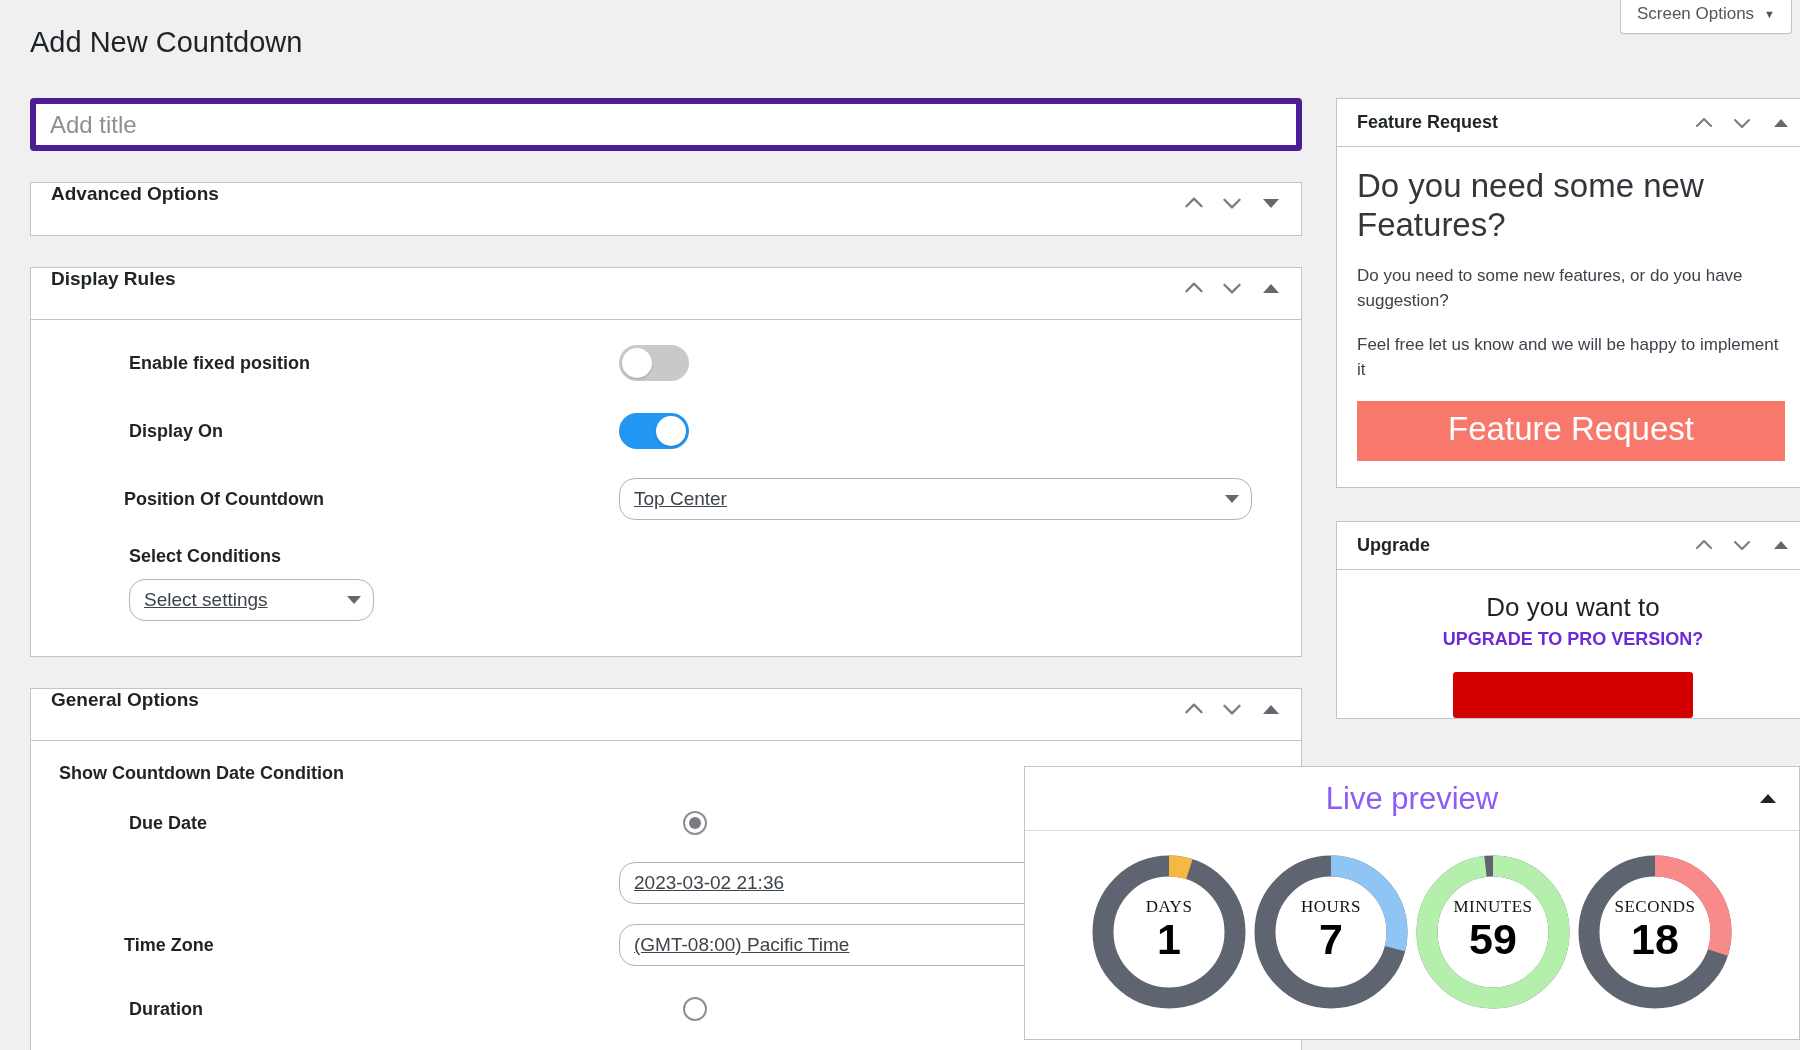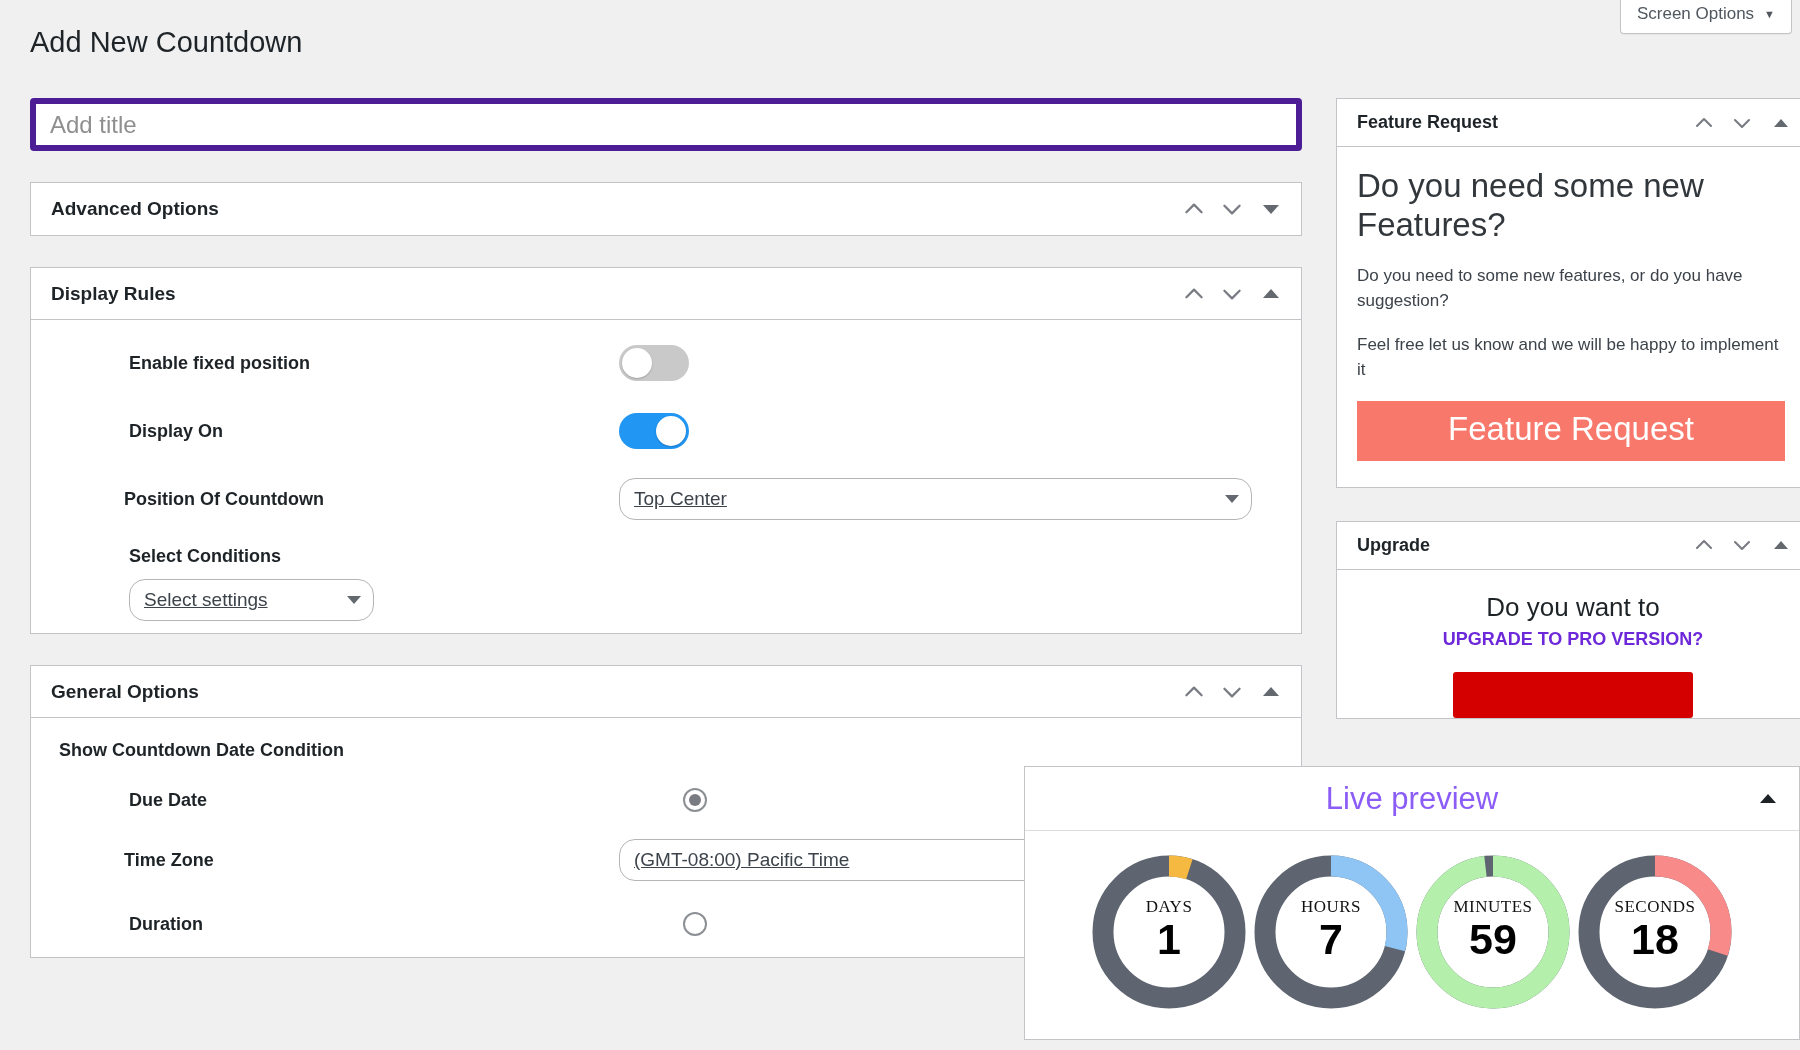--- a/index.html
+++ b/index.html
@@ -69,21 +69,21 @@
   }
   .title-input::placeholder{ color:#8f8f8f; }
 
   
   .postbox{
     background:#fff;
     border:1px solid #c3c4c7;
     margin-top:31px;
   }
   .postbox-header{
-    display:flex; align-items:center;
+    display:flex; align-items:flex-start;
     height:52px;
     padding:0 10px 0 20px;
     border-bottom:1px solid #c3c4c7;
   }
   .postbox-header.no-border{ border-bottom:none; }
   .postbox-title{
     flex:1;
     font-size:19px;
     font-weight:bold;
     color:#1d2327;
@@ -102,21 +102,21 @@
     cursor:pointer;
   }
   .tri{
     width:0;height:0;
     border-left:8px solid transparent;
     border-right:8px solid transparent;
   }
   .tri.up{ border-bottom:9px solid #646970; }
   .tri.down{ border-top:9px solid #646970; }
 
-  .postbox-body{ padding:22px 28px 12px 28px; }
+  .postbox-body{ padding:22px 28px 35px 28px; }
 
   
   .field-row{
     display:flex; align-items:center;
     min-height:42px;
     margin-bottom:26px;
   }
   .field-row:last-child{ margin-bottom:0; }
   .field-label{
     font-size:18px;
@@ -441,20 +441,26 @@
 
       <div class="section-head">Show Countdown Date Condition</div>
 
       <div class="field-row" style="margin-bottom:18px;">
         <div class="field-label indent-1">Due Date</div>
         <div class="control-col center-radio">
           <div class="radio checked"></div>
         </div>
       </div>
 
+      <div class="field-row" style="margin-bottom:20px;">
+        <div class="field-label indent-1"></div>
+        <div class="select-box select-datetime">
+          <span>2023-03-02 21:36</span>
+        </div>
+      </div>
 
       <div class="field-row" style="margin-bottom:22px;">
         <div class="field-label indent-2">Time Zone</div>
         <div class="select-box select-timezone">
           <span>(GMT-08:00) Pacific Time</span>
         </div>
       </div>
 
       <div class="field-row">
         <div class="field-label indent-1">Duration</div>

